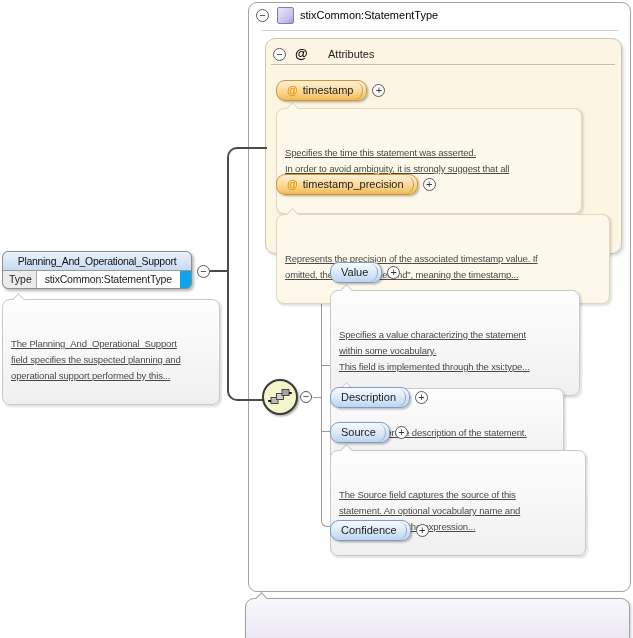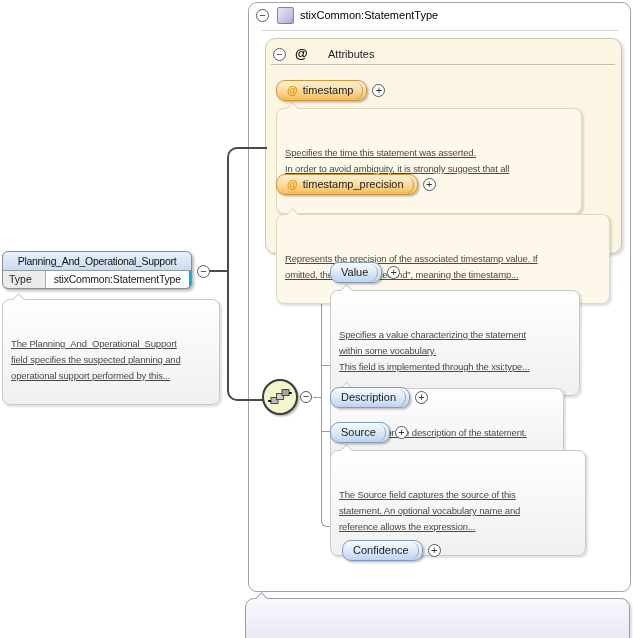--- a/index.html
+++ b/index.html
@@ -46,21 +46,21 @@
   .doc.note{background:linear-gradient(180deg,#f9f8fc 0%,#d9d2ec 100%);
     border-color:#9e9e9e;font-size:9.5px;color:#3c3c3c;border-radius:9px;}
   .doc.note .tail{background:#f8f7fb;border-color:#9e9e9e;}
 
   
   .node{position:absolute;left:2px;top:251px;width:188px;border:1px solid #8f8f8f;
     border-radius:6px;overflow:hidden;background:#0ea5e9;box-shadow:2px 2px 3px rgba(0,0,0,0.28);z-index:5;}
   .node-header{background:linear-gradient(180deg,#eaf2fc,#c9dbf2);border-bottom:1px solid #9a9a9a;
     font-size:10.5px;color:#111;text-align:center;padding:3px 2px;letter-spacing:-0.3px;cursor:pointer;}
   .node-row{display:flex;font-size:10.5px;align-items:stretch;}
-  .cell-label{background:#ececec;padding:2px 13px 3px 6px;border-right:1px solid #ababab;color:#222;}
+  .cell-label{background:#ececec;padding:2px 4px 3px 6px;border-right:1px solid #ababab;color:#222;}
   .cell-value{padding:2px 8px 3px 8px;color:#222;background:#fff;letter-spacing:-0.2px;}
 
   
   .type-icon{position:absolute;left:277px;top:7px;width:15px;height:15px;border:1px solid #8a7ab8;
     border-radius:2px;background:linear-gradient(135deg,#ece7f8 0%,#c8bde4 70%,#a99bd3 100%);z-index:6;}
 
   
   .seq{position:absolute;left:262px;top:379px;width:36px;height:36px;box-sizing:border-box;
     border:2px solid #3a3a3a;border-radius:50%;background:#f5f5cc;
     display:flex;align-items:center;justify-content:center;
@@ -188,21 +188,21 @@
     </span>
     <span class="toggle inline">+</span>
   </div>
   <div class="doc" style="left:330px;top:450px;width:238px;">
     <span class="tail"></span>
     <div>The Source field captures the source of this
 statement. An optional vocabulary name and
 reference allows the expression...</div>
   </div>
 
-  <div class="row" style="left:330px;top:540px;margin-left:12px;">
+  <div class="row" style="left:330px;top:520px;">
     <span class="pill epill">
       <span>Confidence</span>
     </span>
     <span class="toggle inline">+</span>
   </div>
 
   <div class="doc note" style="left:245px;top:598px;width:367px;">
     <span class="tail"></span>
     <div>StatementType allows the expression of a statement with an associated
 value, description, source, confidence, and...</div>

